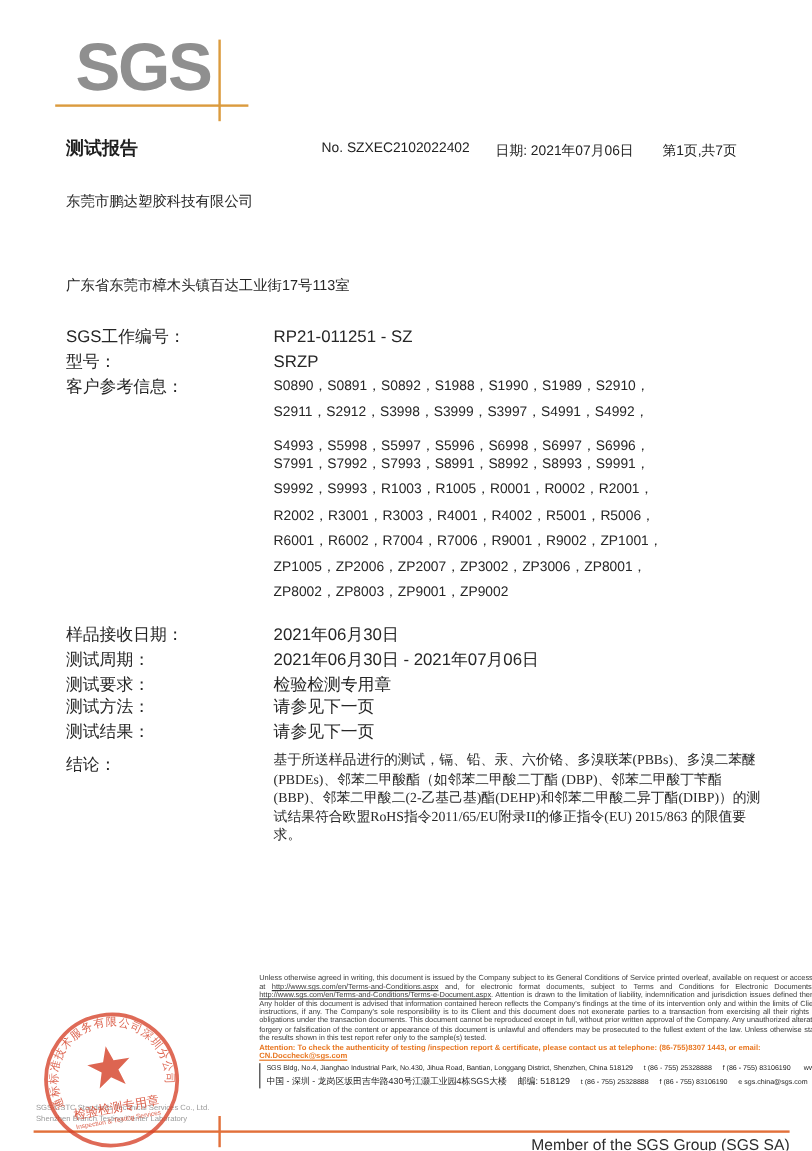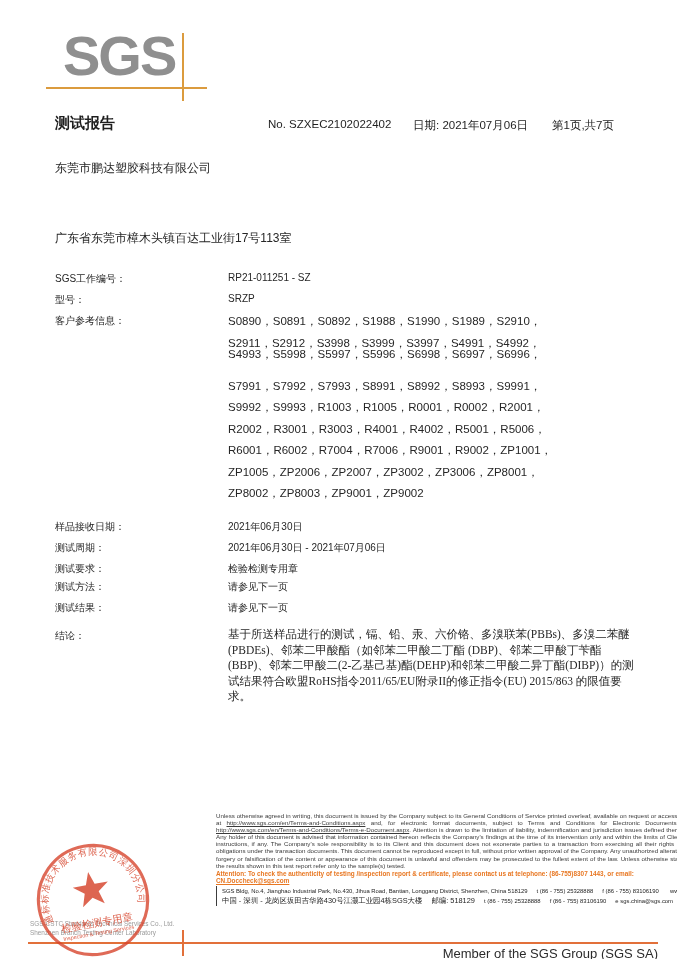--- a/index.html
+++ b/index.html
@@ -19,21 +19,21 @@
 
   .doc-title { position:absolute; left:55px; top:114px; font-size:15px; font-weight:700; color:#1f1f1f; }
   .report-no { position:absolute; left:230px; top:118px; font-size:11.5px; color:#1f1f1f;margin-left:38px; }
   .report-date { position:absolute; left:413px; top:118px; font-size:11.5px; color:#1f1f1f; }
   .page-info { position:absolute; left:552px; top:118px; font-size:11.5px; color:#1f1f1f; }
 
   .applicant-company { position:absolute; left:55px; top:160px; font-size:12px; }
   .applicant-address { position:absolute; left:55px; top:184px; font-size:12px;margin-top:46px; }
   .sample-statement { position:absolute; left:55px; top:250px; font-size:12px; }
 
-  .row { position:absolute; left:55px; right:28px; height:16px; font-size:10px; }
+  .row { position:absolute; left:55px; right:28px; height:16px; font-size:14px; }
   .row .lbl { position:absolute; left:0; white-space:nowrap; }
   .row .val { position:absolute; left:173px; white-space:nowrap; }
 
   .ref-line { position:absolute; left:228px; font-size:11.5px; white-space:nowrap; }
 
   .conclusion-value {
     position:absolute; left:228px; top:627px; width:414px;
     font-size:11.5px; line-height:15.6px;font-family:Liberation Serif, serif;
   }
 
@@ -79,21 +79,21 @@
   <div class="row" style="top:293px">
     <span class="lbl">型号：</span>
     <span class="val">SRZP</span>
   </div>
 
   <div class="row" style="top:314px">
     <span class="lbl">客户参考信息：</span>
   </div>
   <div class="ref-line" style="top:314px">S0890，S0891，S0892，S1988，S1990，S1989，S2910，</div>
   <div class="ref-line" style="top:335.5px">S2911，S2912，S3998，S3999，S3997，S4991，S4992，</div>
-  <div class="ref-line" style="top:347px">S4993，S5998，S5997，S5996，S6998，S6997，S6996，</div>
+  <div class="ref-line" style="top:364px">S4993，S5998，S5997，S5996，S6998，S6997，S6996，</div>
   <div class="ref-line" style="top:378.5px">S7991，S7992，S7993，S8991，S8992，S8993，S9991，</div>
   <div class="ref-line" style="top:400px">S9992，S9993，R1003，R1005，R0001，R0002，R2001，</div>
   <div class="ref-line" style="top:421.5px">R2002，R3001，R3003，R4001，R4002，R5001，R5006，</div>
   <div class="ref-line" style="top:443px">R6001，R6002，R7004，R7006，R9001，R9002，ZP1001，</div>
   <div class="ref-line" style="top:464.5px">ZP1005，ZP2006，ZP2007，ZP3002，ZP3006，ZP8001，</div>
   <div class="ref-line" style="top:486px">ZP8002，ZP8003，ZP9001，ZP9002</div>
 
   <div class="row" style="top:520px">
     <span class="lbl">样品接收日期：</span>
     <span class="val">2021年06月30日</span>

